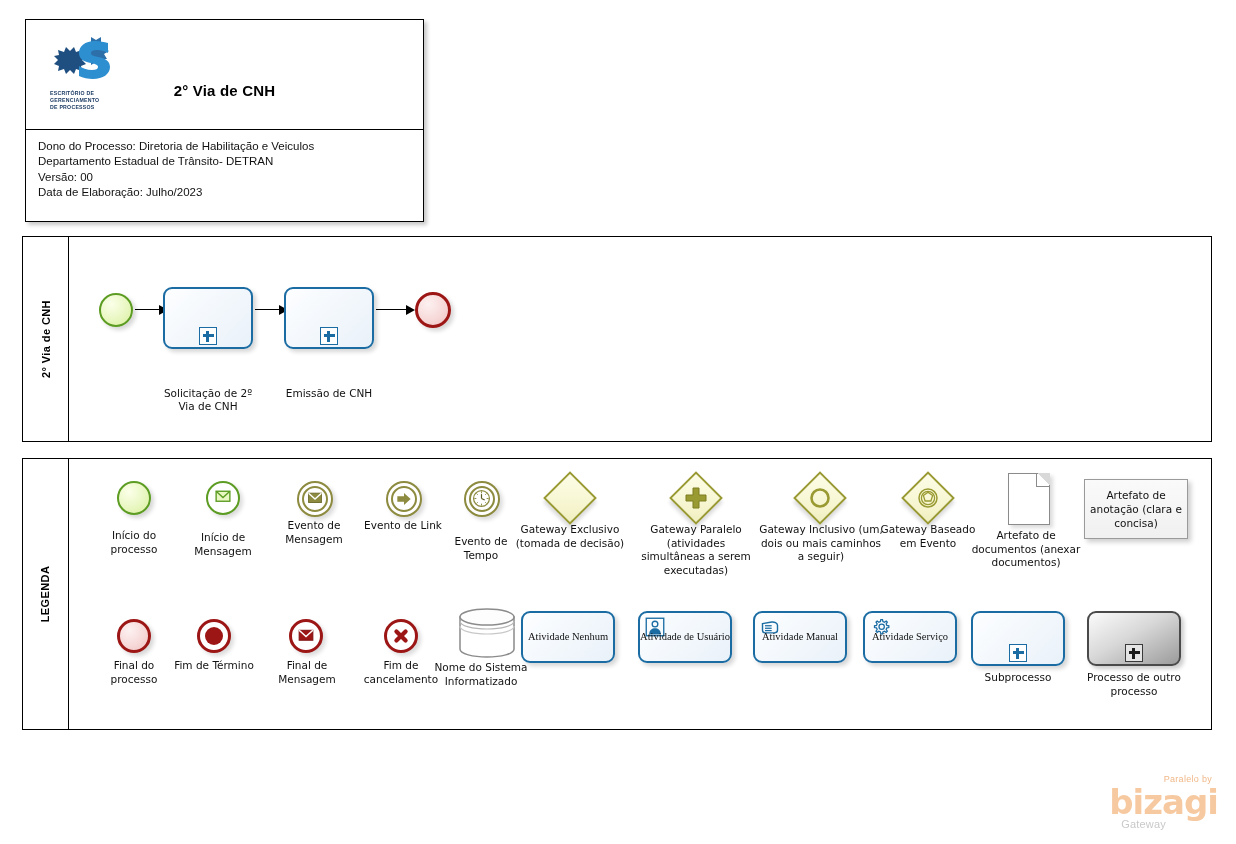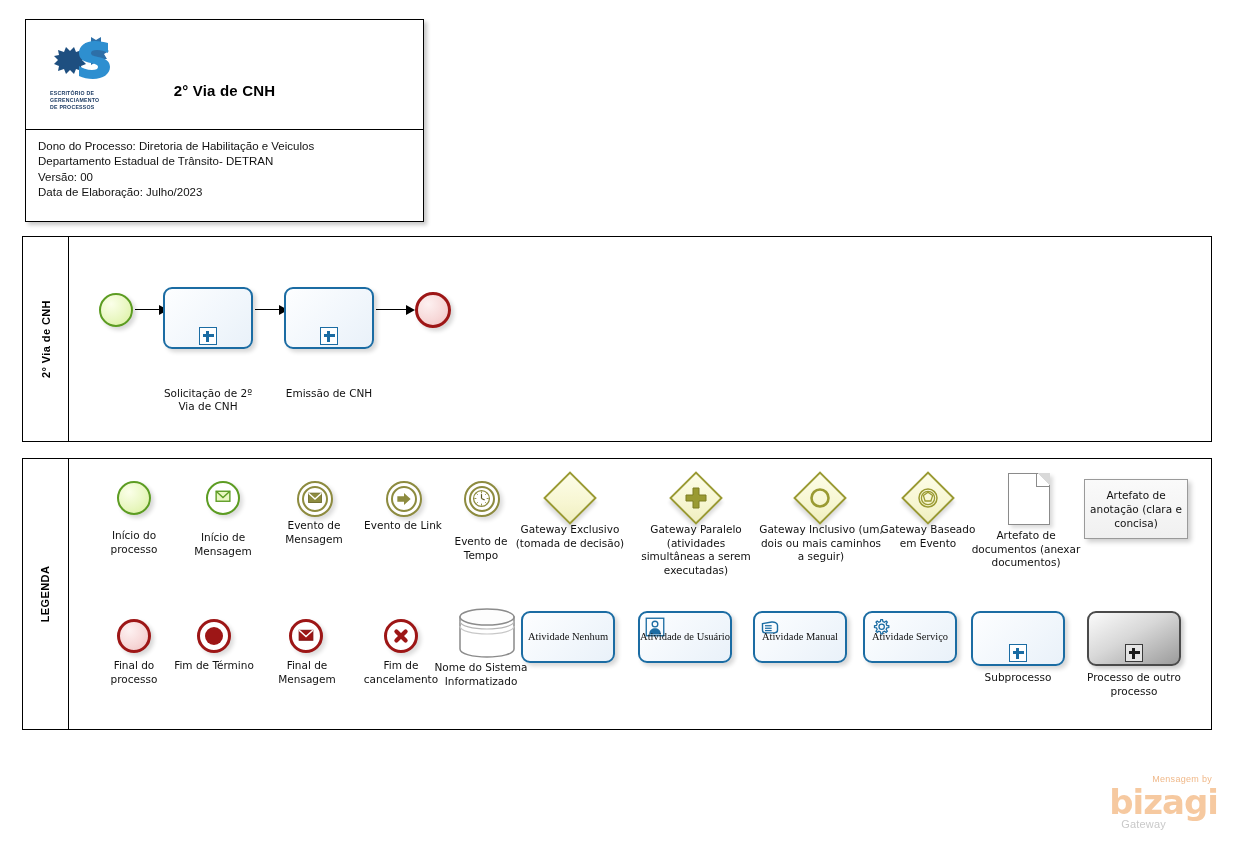--- a/index.html
+++ b/index.html
@@ -457,16 +457,16 @@
 
   <div class="lg-item" style="left:1064px;top:152px;width:96px;">
     <div class="bp-task-grey" style="left:0;top:0;width:94px;height:55px;">
       <div class="bp-marker-plus-grey"></div>
     </div>
     <div class="lg-cap" style="top:60px;width:104px;left:47px;">Processo de outro processo</div>
   </div>
 </div>
 
 <div id="bizagi">
-  <div id="bizagi-powered">Mensagem by</div>
+  <div id="bizagi-powered">Paralelo by</div>
   <div id="bizagi-word">bizagi</div>
   <div id="bizagi-sub">Gateway</div>
 </div>
 
 </body></html>

